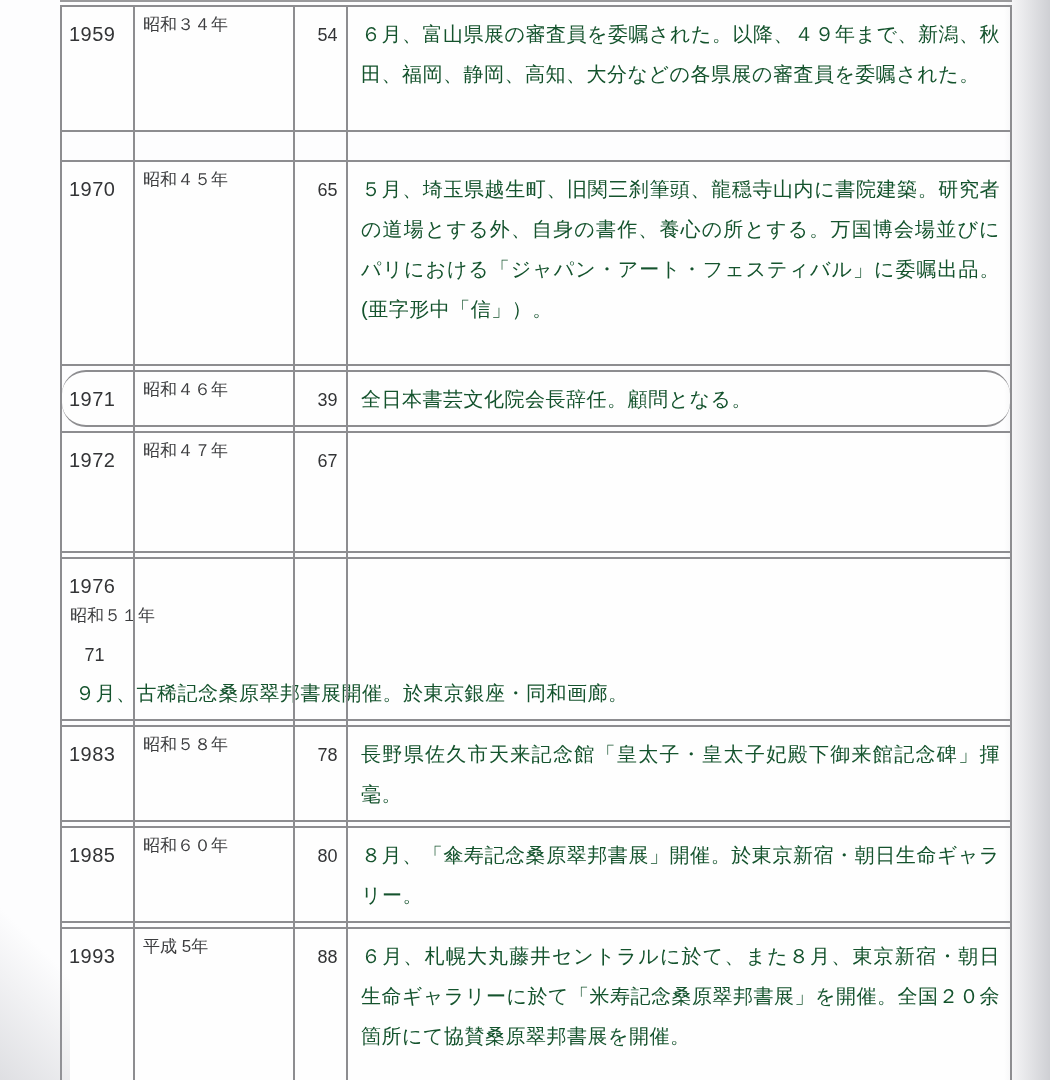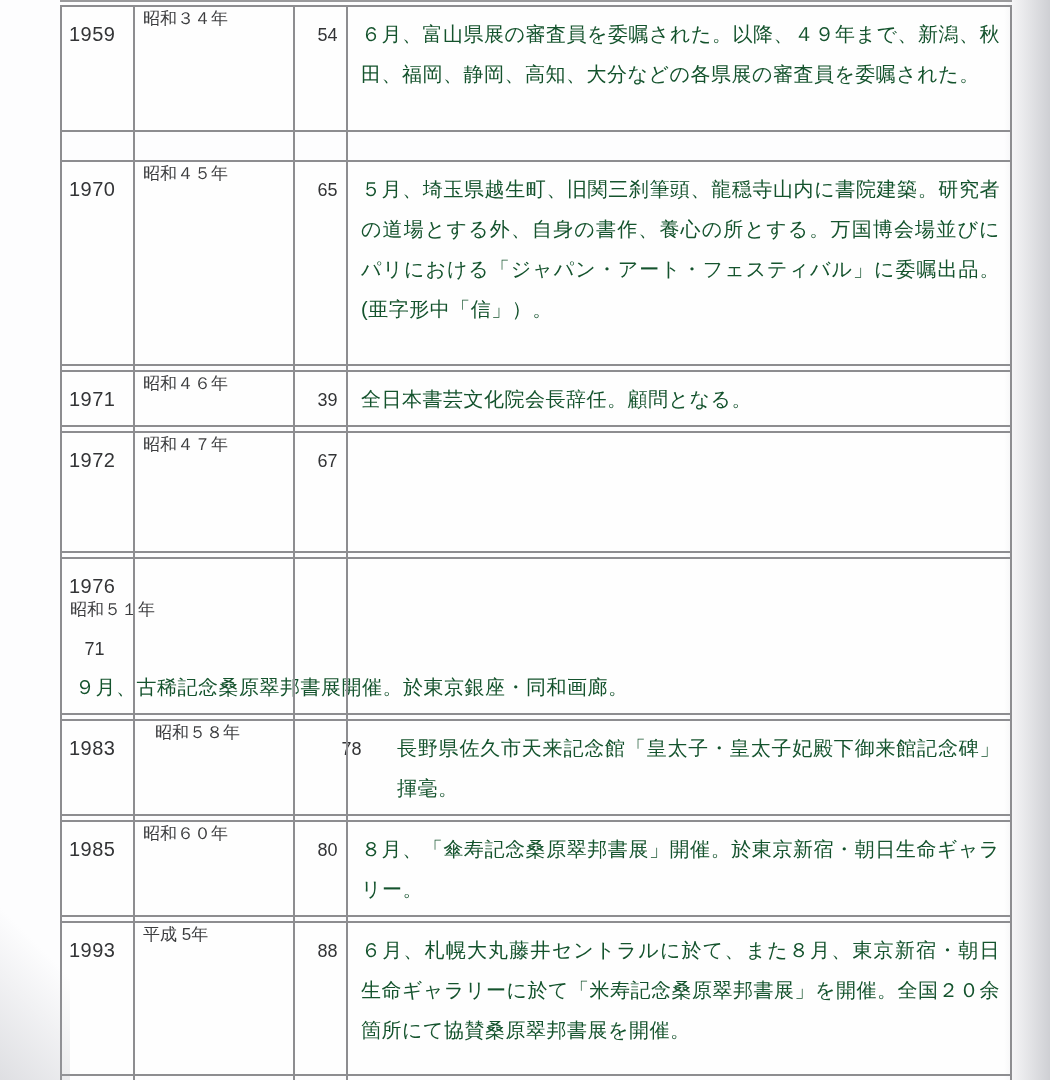--- a/index.html
+++ b/index.html
@@ -67,41 +67,41 @@
     border-top: 2px solid #8d8d90;
     border-bottom: 2px solid #8d8d90;
     margin-bottom: 4px;
     background: #fefefe;
     box-sizing: border-box;
   }
 
   .r0 { min-height: 127px; }
   .r1 { min-height: 51px;  }
   .r2 { min-height: 206px; margin-top: 28px; }
-  .r3 { min-height: 48px;  }
+  .r3 { min-height: 48px; border-radius: 24px;  }
   .r4 { min-height: 122px; }
   .r5 { min-height: 92px; flex-direction: column;  }
-  .r6 { min-height: 90px; gap: 12px;  }
+  .r6 { min-height: 90px;  }
   .r7 { min-height: 88px;  }
   .r8 { min-height: 155px; }
 
   .cell {
     box-sizing: border-box;
     color: #333436;
     overflow: hidden;
   }
   .cell.year {
     width: 73px;
     padding: 16px 2px 0 7px;
     font-size: 20px;
     letter-spacing: 0.5px;
   }
   .cell.era {
     width: 160px;
-    padding: 0 2px 0 8px;
+    padding: 6px 2px 0 8px;
     font-size: 17px;
     color: #3c3d3f;
     white-space: nowrap;
   }
   .cell.age {
     width: 53px;
     padding: 18px 0 0 12px;
     font-size: 18px;
     text-align: center;
   }

